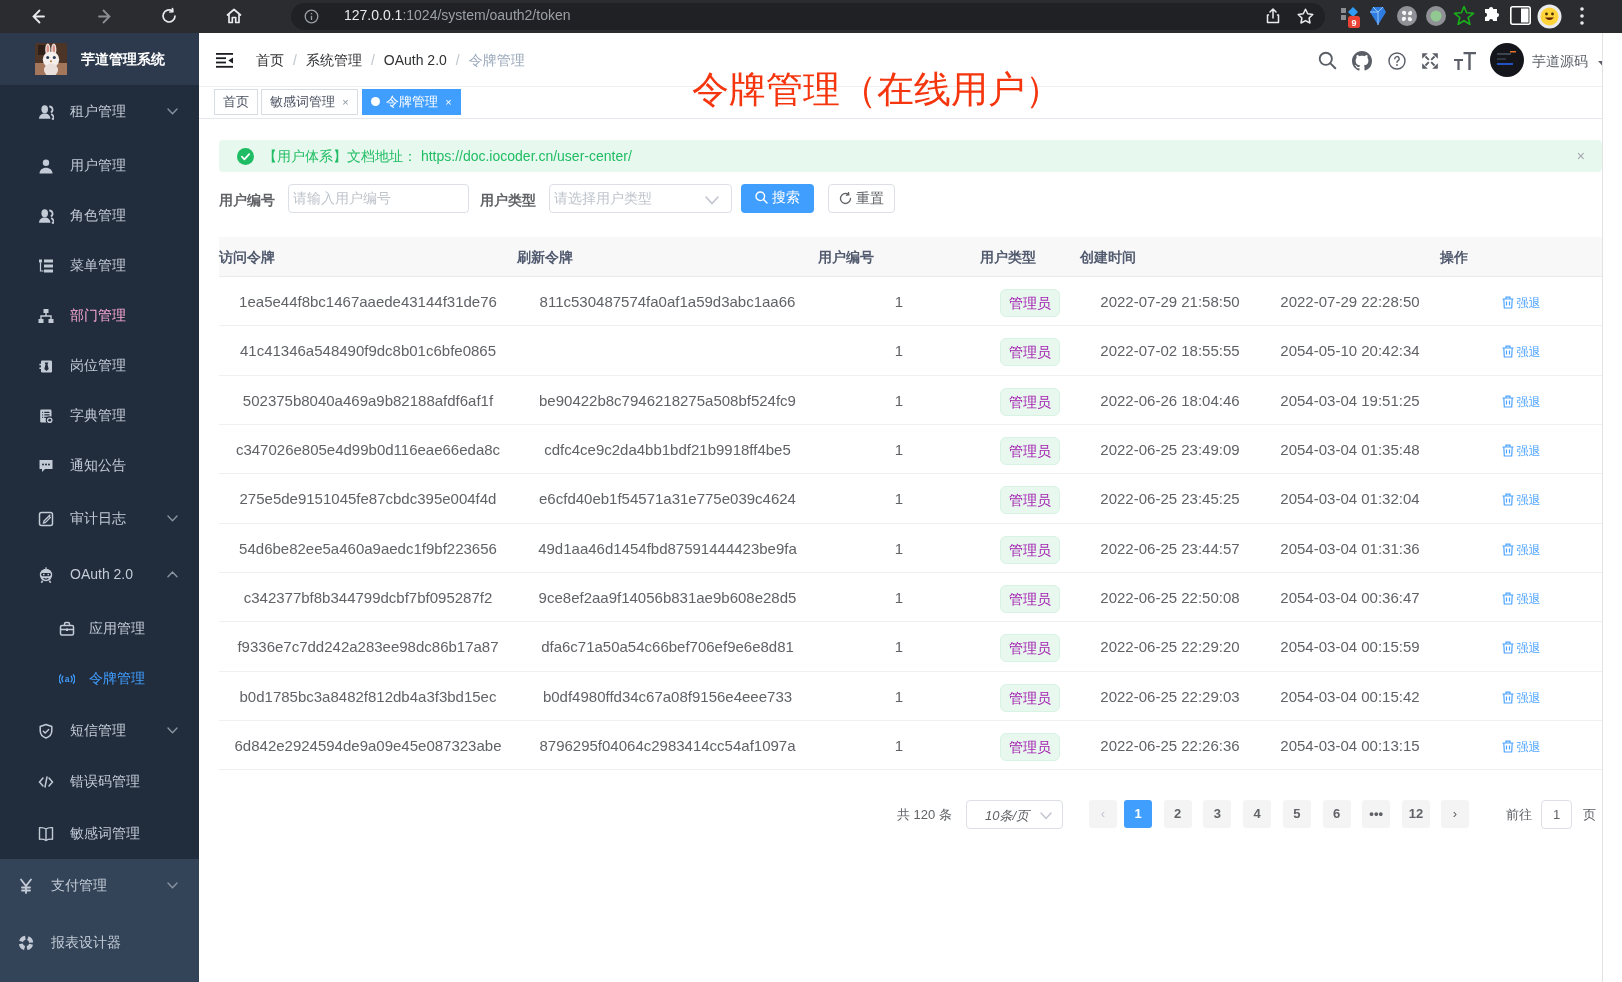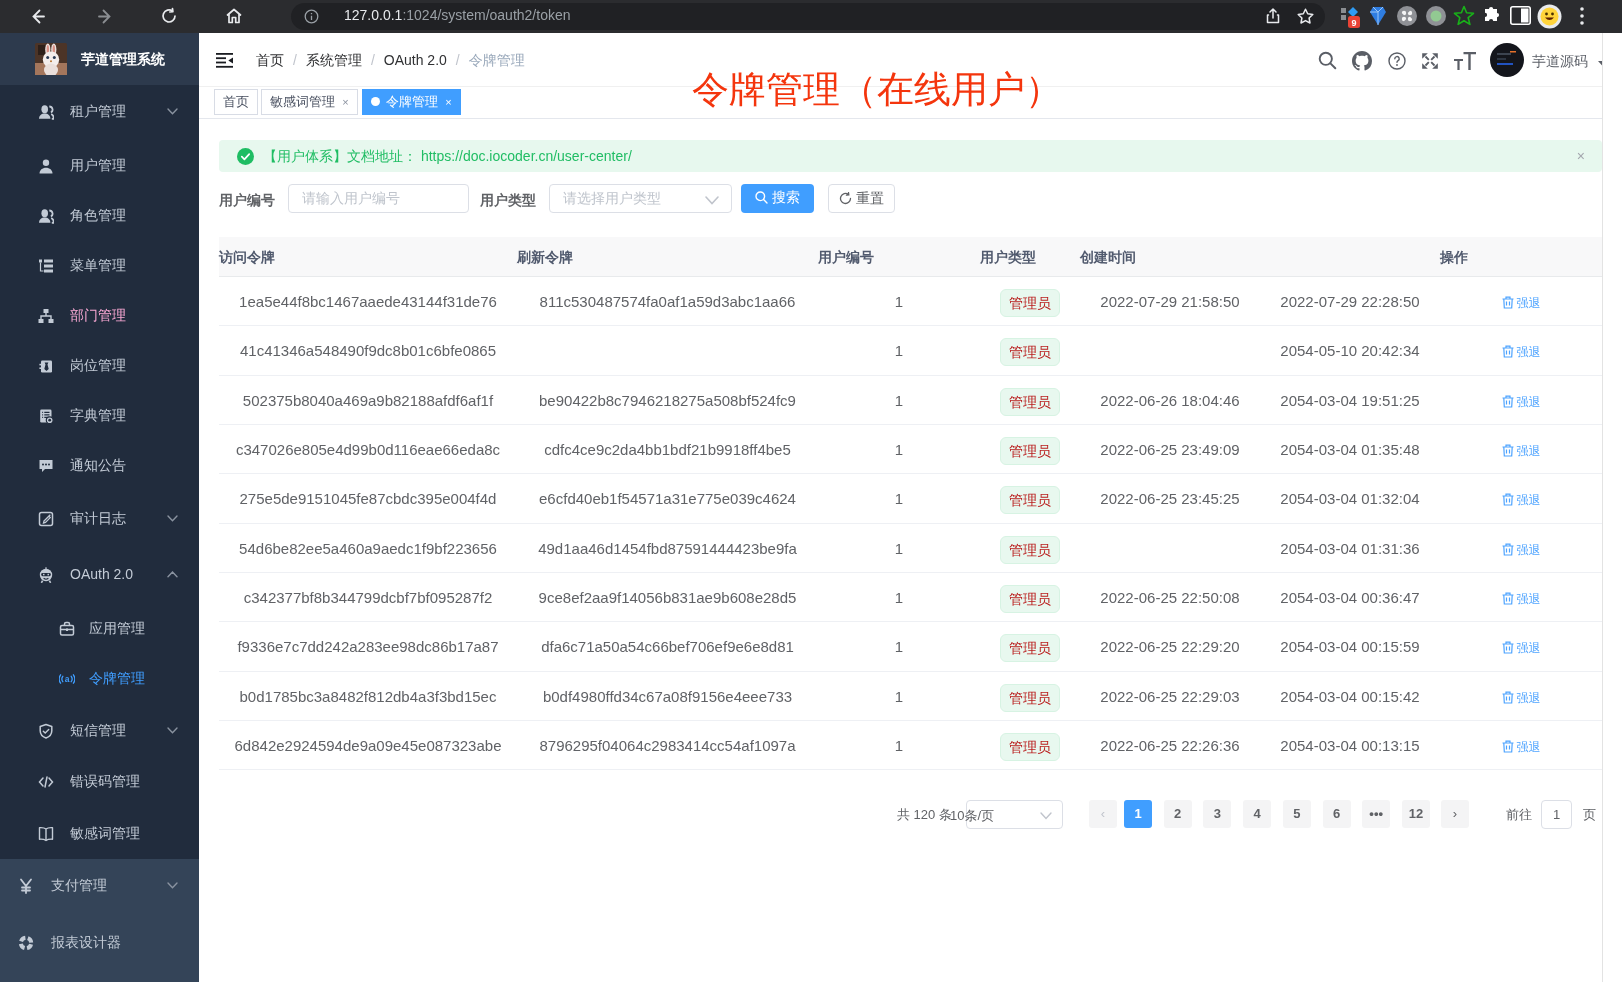--- a/index.html
+++ b/index.html
@@ -29,29 +29,29 @@
 #redtitle { position:absolute; left:692px; top:65px; width:700px; font-size:37px; color:#f4350d; white-space:nowrap; }
 #gutter { position:absolute; left:1602px; top:33px; width:20px; height:949px; background:#fff; border-left:1px solid #e3e3e3; }
 
 
 #alert { position:absolute; left:219px; top:140px; width:1383px; height:32px; background:#e7f8ee; border-radius:4px; }
 #alert .atxt { position:absolute; left:44px; top:8px; font-size:14px; color:#20bd64; }
 #alert .aclose { position:absolute; right:17px; top:8px; color:#a3a6ad; font-size:14px; }
 
 
 .flabel { position:absolute; top:192px; font-size:14px; font-weight:bold; color:#606266; }
-.finput { position:absolute; top:184px; height:29px; border:1px solid #dcdfe6; border-radius:4px; background:#fff; font-size:14px; color:#bfc4cc; line-height:27px; padding-left:13px; }
+.finput { position:absolute; top:184px; height:29px; border:1px solid #dcdfe6; border-radius:4px; background:#fff; font-size:14px; color:#bfc4cc; line-height:27px; padding-left:4px; }
 .fbtn { position:absolute; top:184px; height:29px; border-radius:4px; font-size:14px; text-align:center; line-height:27px; }
 
 
 #thead { position:absolute; left:219px; top:237px; width:1383px; height:40px; background:#f8f8f9; border-bottom:1px solid #e8eaec; }
 #thead .th { position:absolute; top:0; height:40px; line-height:40px; text-align:left; color:#515a6e; font-weight:bold; font-size:14px; }
 .trow { position:absolute; left:219px; width:1383px; height:50px; border-bottom:1px solid #eef0f4; background:#fff; }
 .trow .td { position:absolute; top:0; height:49px; line-height:49px; text-align:center; color:#606266; font-size:15px; white-space:nowrap; }
-.tagok { display:inline-block; height:28px; line-height:26px; padding:0 8px; background:#e8f8ef; border:1px solid #d7f3e3; color:#b91c1c; font-size:14px; border-radius:6px; vertical-align:middle; }
+.tagok { display:inline-block; height:28px; line-height:26px; padding:0 8px; background:#e8f8ef; border:1px solid #d7f3e3; color:#a21caf; font-size:14px; border-radius:6px; vertical-align:middle; }
 .act { color:#4da3ff; font-size:12px; }
 
 
 .pgbtn { position:absolute; top:800px; width:28px; height:28px; background:#f4f4f5; border-radius:3px; text-align:center; line-height:28px; font-size:13px; font-weight:bold; color:#606266; }
 .pgtxt { position:absolute; top:806px; font-size:13px; color:#606266; }
 </style>
 </head>
 <body>
 <div id="app">
 
@@ -398,20 +398,21 @@
         <div class="td" style="left:861px;width:180px;">2022-07-29 21:58:50</div>
         <div class="td" style="left:1041px;width:180px;">2022-07-29 22:28:50</div>
         <div class="td" style="left:1221px;width:162px;"><span class="act"><svg style="vertical-align:-2px;margin-right:3px" width="12" height="13" viewBox="0 0 12 13">
               <path d="M0.5 3 H11.5 M4 3 V1.2 H8 V3 M1.8 3 L2.3 12 H9.7 L10.2 3 M4.5 5.5 V9.5 M7.5 5.5 V9.5" stroke="#4da3ff" stroke-width="1.2" fill="none"></path>
             </svg>强退</span></div>
       </div>
       <div class="trow" style="top:326.35px;height:49.35px">
         <div class="td" style="left:0;width:298px;">41c41346a548490f9dc8b01c6bfe0865</div>
         <div class="td" style="left:599px;width:162px;">1</div>
         <div class="td" style="left:761px;width:100px;"><span class="tagok">管理员</span></div>
+        <div class="td" style="left:861px;width:180px;">2022-07-02 18:55:55</div>
         <div class="td" style="left:1041px;width:180px;">2054-05-10 20:42:34</div>
         <div class="td" style="left:1221px;width:162px;"><span class="act"><svg style="vertical-align:-2px;margin-right:3px" width="12" height="13" viewBox="0 0 12 13">
               <path d="M0.5 3 H11.5 M4 3 V1.2 H8 V3 M1.8 3 L2.3 12 H9.7 L10.2 3 M4.5 5.5 V9.5 M7.5 5.5 V9.5" stroke="#4da3ff" stroke-width="1.2" fill="none"></path>
             </svg>强退</span></div>
       </div>
       <div class="trow" style="top:375.7px;height:49.35px">
         <div class="td" style="left:0;width:298px;">502375b8040a469a9b82188afdf6af1f</div>
         <div class="td" style="left:298px;width:301px;">be90422b8c7946218275a508bf524fc9</div>
         <div class="td" style="left:599px;width:162px;">1</div>
         <div class="td" style="left:761px;width:100px;"><span class="tagok">管理员</span></div>
@@ -441,20 +442,21 @@
         <div class="td" style="left:1041px;width:180px;">2054-03-04 01:32:04</div>
         <div class="td" style="left:1221px;width:162px;"><span class="act"><svg style="vertical-align:-2px;margin-right:3px" width="12" height="13" viewBox="0 0 12 13">
               <path d="M0.5 3 H11.5 M4 3 V1.2 H8 V3 M1.8 3 L2.3 12 H9.7 L10.2 3 M4.5 5.5 V9.5 M7.5 5.5 V9.5" stroke="#4da3ff" stroke-width="1.2" fill="none"></path>
             </svg>强退</span></div>
       </div>
       <div class="trow" style="top:523.75px;height:49.35px">
         <div class="td" style="left:0;width:298px;">54d6be82ee5a460a9aedc1f9bf223656</div>
         <div class="td" style="left:298px;width:301px;">49d1aa46d1454fbd87591444423be9fa</div>
         <div class="td" style="left:599px;width:162px;">1</div>
         <div class="td" style="left:761px;width:100px;"><span class="tagok">管理员</span></div>
+        <div class="td" style="left:861px;width:180px;">2022-06-25 23:44:57</div>
         <div class="td" style="left:1041px;width:180px;">2054-03-04 01:31:36</div>
         <div class="td" style="left:1221px;width:162px;"><span class="act"><svg style="vertical-align:-2px;margin-right:3px" width="12" height="13" viewBox="0 0 12 13">
               <path d="M0.5 3 H11.5 M4 3 V1.2 H8 V3 M1.8 3 L2.3 12 H9.7 L10.2 3 M4.5 5.5 V9.5 M7.5 5.5 V9.5" stroke="#4da3ff" stroke-width="1.2" fill="none"></path>
             </svg>强退</span></div>
       </div>
       <div class="trow" style="top:573.1px;height:49.35px">
         <div class="td" style="left:0;width:298px;">c342377bf8b344799dcbf7bf095287f2</div>
         <div class="td" style="left:298px;width:301px;">9ce8ef2aa9f14056b831ae9b608e28d5</div>
         <div class="td" style="left:599px;width:162px;">1</div>
         <div class="td" style="left:761px;width:100px;"><span class="tagok">管理员</span></div>
@@ -495,21 +497,21 @@
         <div class="td" style="left:1041px;width:180px;">2054-03-04 00:13:15</div>
         <div class="td" style="left:1221px;width:162px;"><span class="act"><svg style="vertical-align:-2px;margin-right:3px" width="12" height="13" viewBox="0 0 12 13">
               <path d="M0.5 3 H11.5 M4 3 V1.2 H8 V3 M1.8 3 L2.3 12 H9.7 L10.2 3 M4.5 5.5 V9.5 M7.5 5.5 V9.5" stroke="#4da3ff" stroke-width="1.2" fill="none"></path>
             </svg>强退</span></div>
       </div>
     </div>
 
 <div id="pager">
       <div class="pgtxt" style="left:897px;">共 120 条</div>
       <div style="position:absolute;top:800px;left:966px;width:97px;height:29px;border:1px solid #dcdfe6;border-radius:4px;background:#fff;"></div>
-      <div class="pgtxt" style="left:950px;top:807px;">10条/页</div>
+      <div class="pgtxt" style="left:985px;top:807px;font-style:italic;">10条/页</div>
       <svg style="position:absolute;left:1040px;top:812px" width="12" height="8" viewBox="0 0 12 8">
         <path d="M1 1 L6 6.5 L11 1" stroke="#c0c4cc" stroke-width="1.4" fill="none" stroke-linecap="round"></path>
       </svg>
       <div class="pgbtn" style="left:1089px;color:#c0c4cc;font-weight:normal;">‹</div>
       <div class="pgbtn" style="left:1124px;background:#409eff;color:#fff;">1</div>
       <div class="pgbtn" style="left:1163.7px;">2</div>
       <div class="pgbtn" style="left:1203.4px;">3</div>
       <div class="pgbtn" style="left:1243.1px;">4</div>
       <div class="pgbtn" style="left:1282.8px;">5</div>
       <div class="pgbtn" style="left:1322.5px;">6</div>

